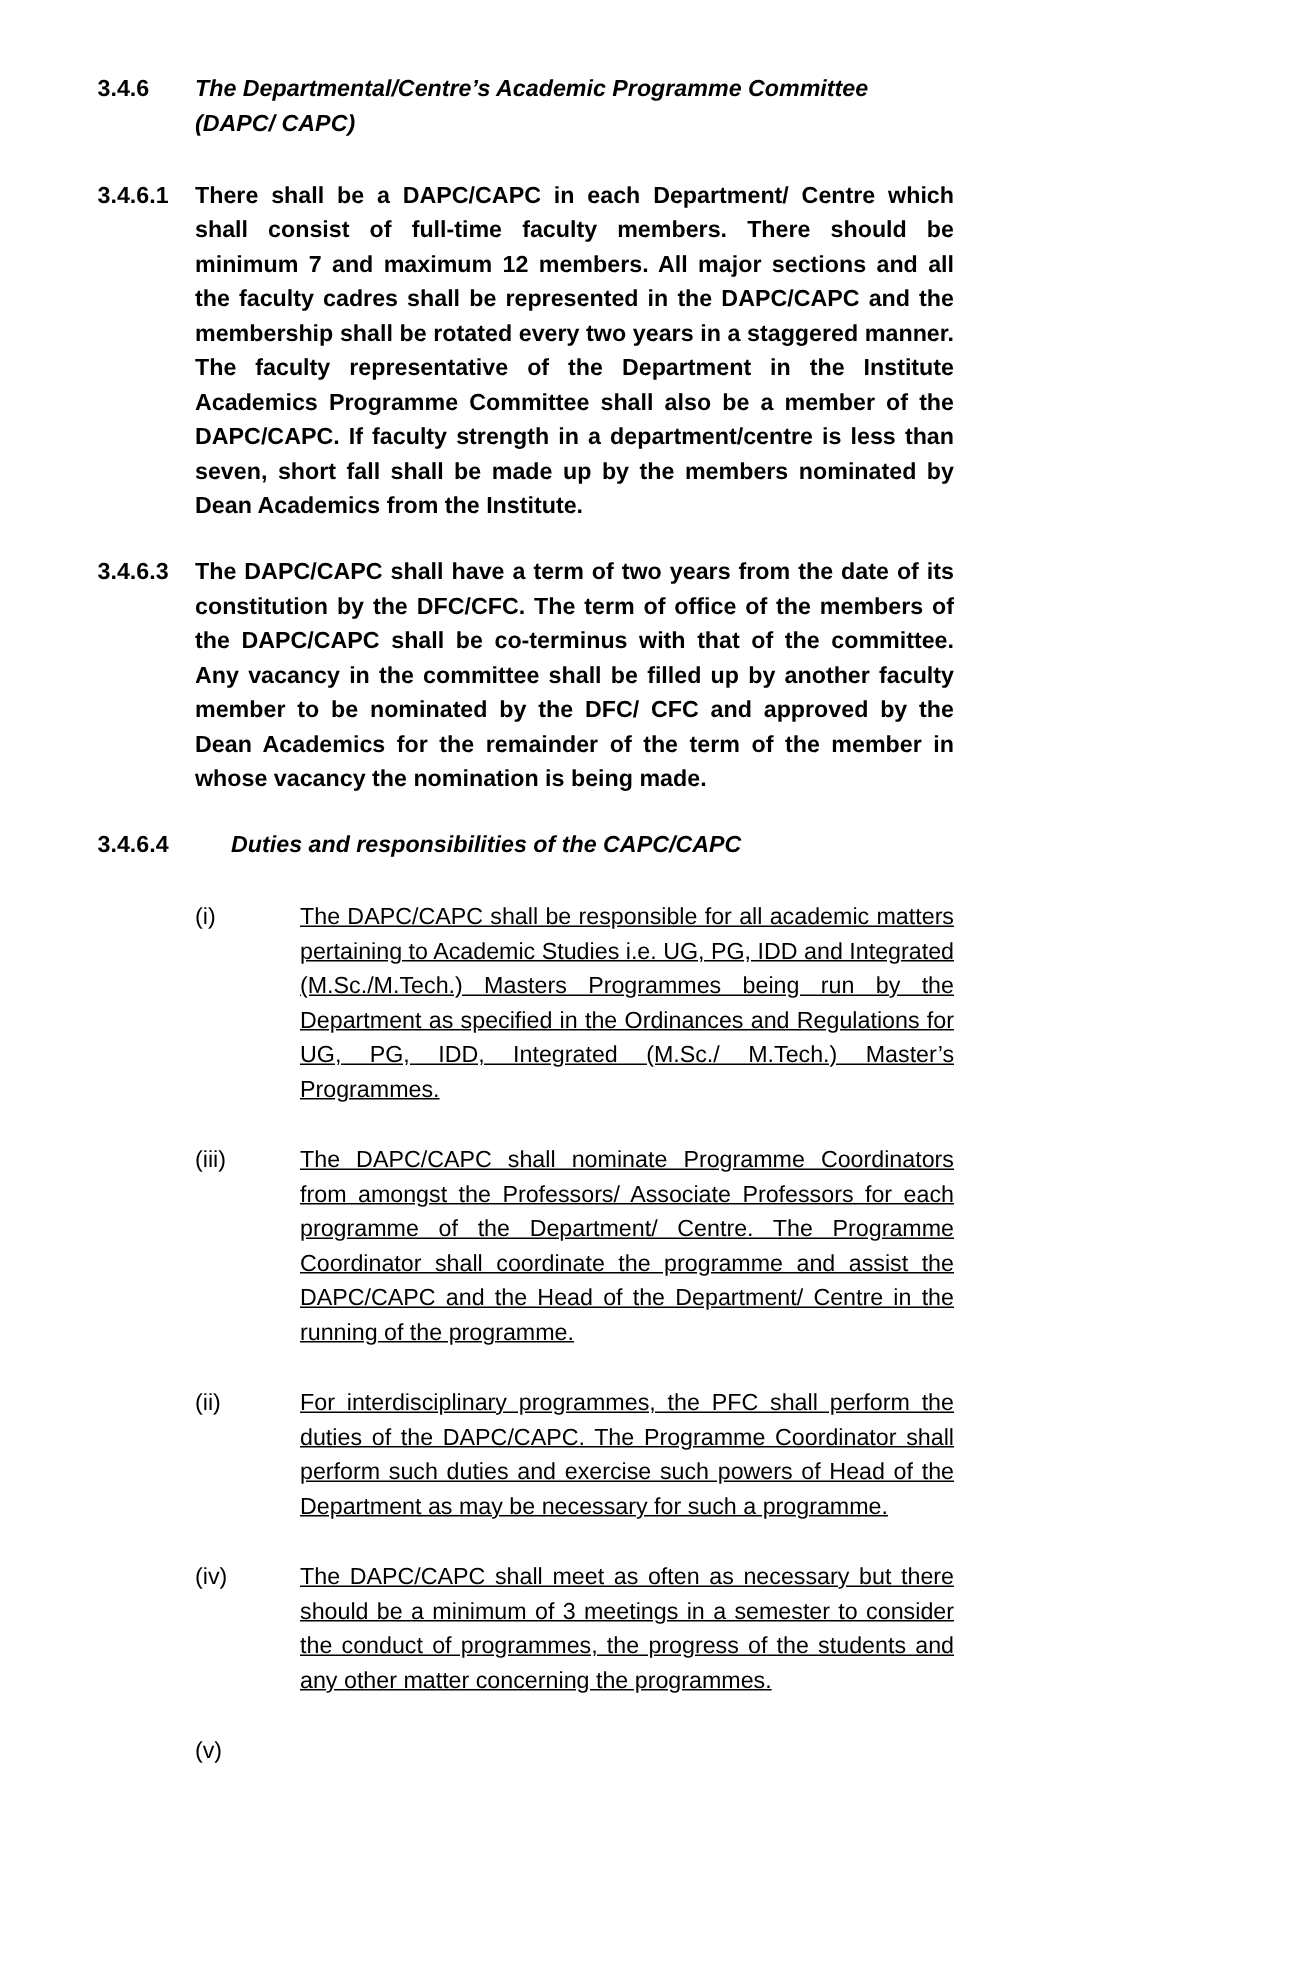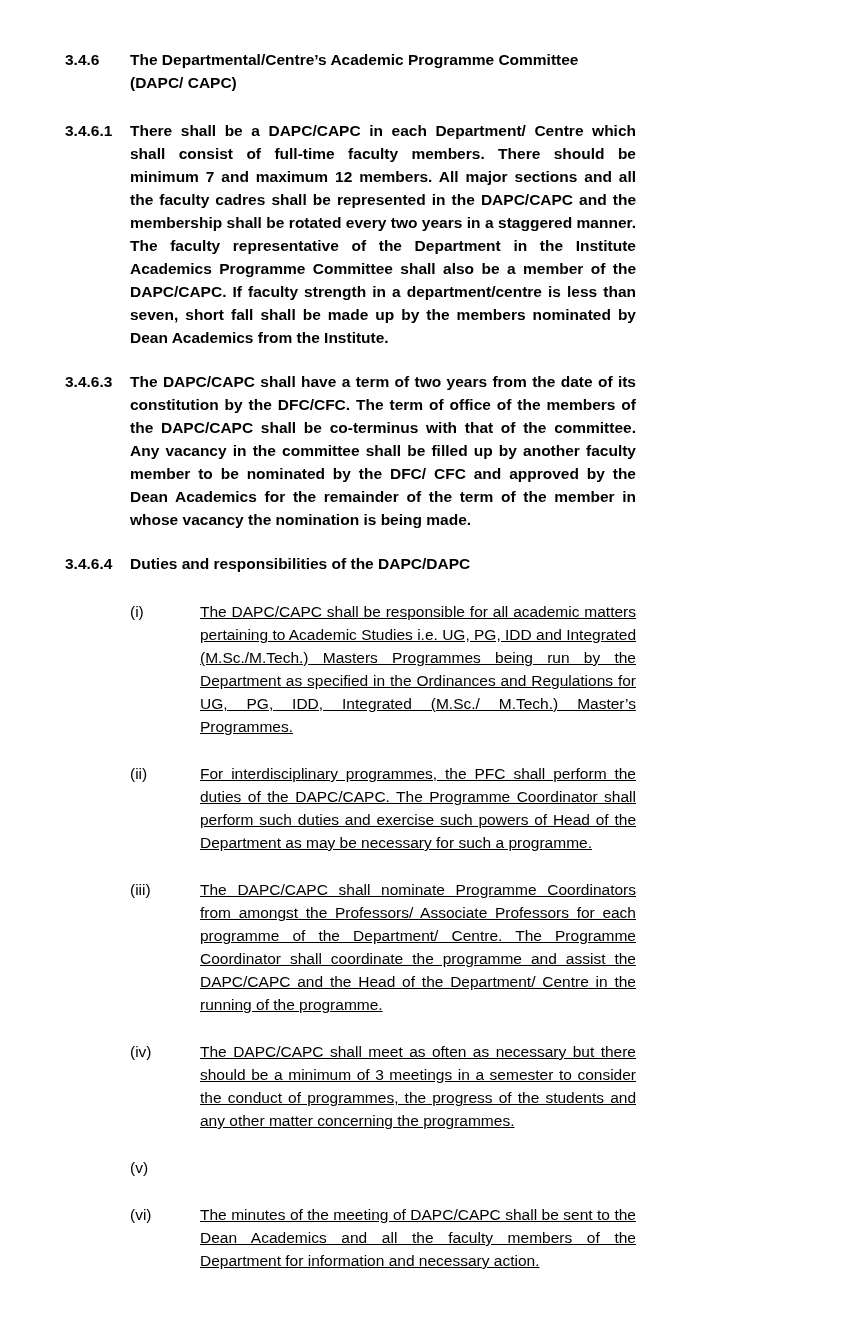--- a/index.html
+++ b/index.html
@@ -30,30 +30,32 @@
   }
   .body-col {
     flex: 1 1 auto;
     text-align: justify;
     font-weight: bold;
   }
   .heading-row .body-col,
   .subheading-row .body-col {
     font-weight: bold;
     text-align: left;
+    font-style: italic;
   }
   .para {
     margin-bottom: 21px;
   }
   .heading-row {
     margin-bottom: 25px;
   }
   .subheading-row {
     margin-bottom: 25px;
     margin-top: 1px;
+    gap: 24px;
   }
   .duty-row {
     margin-left: 65px;
     display: flex;
     align-items: flex-start;
     margin-bottom: 24px;
   }
   .marker-col {
     flex: 0 0 70px;
     font-weight: normal;
@@ -80,45 +82,41 @@
   </div>
 
 
   <div class="row para">
     <div class="num-col">3.4.6.3</div>
     <div class="body-col">The DAPC/CAPC shall have a term of two years from the date of its constitution by the DFC/CFC. The term of office of the members of the DAPC/CAPC shall be co-terminus with that of the committee. Any vacancy in the committee shall be filled up by another faculty member to be nominated by the DFC/ CFC and approved by the Dean Academics for the remainder of the term of the member in whose vacancy the nomination is being made.</div>
   </div>
 
   <div class="row subheading-row">
     <div class="num-col">3.4.6.4</div>
-    <div class="body-col">Duties and responsibilities of the DAPC/DAPC</div>
+    <div class="body-col">Duties and responsibilities of the CAPC/CAPC</div>
   </div>
 
   <div class="duty-row">
     <div class="marker-col">(i)</div>
     <div class="duty-text">The DAPC/CAPC shall be responsible for all academic matters pertaining to Academic Studies i.e. UG, PG, IDD and Integrated (M.Sc./M.Tech.) Masters Programmes being run by the Department as specified in the Ordinances and Regulations for UG, PG, IDD, Integrated  (M.Sc./ M.Tech.) Master’s Programmes.</div>
   </div>
 
   <div class="duty-row">
-    <div class="marker-col">(ii)</div>
-    <div class="duty-text">For interdisciplinary programmes, the PFC shall perform the duties of the DAPC/CAPC. The Programme Coordinator shall perform such duties and exercise such powers of Head of the Department as may be necessary for such a programme.</div>
+    <div class="marker-col">(iii)</div>
+    <div class="duty-text">The DAPC/CAPC shall nominate Programme Coordinators from amongst the Professors/ Associate Professors for each programme of the Department/ Centre. The Programme Coordinator shall coordinate the programme and assist the DAPC/CAPC and the Head of the Department/ Centre in the running of the programme.</div>
   </div>
 
   <div class="duty-row">
-    <div class="marker-col">(iii)</div>
-    <div class="duty-text">The DAPC/CAPC shall nominate Programme Coordinators from amongst the Professors/ Associate Professors for each programme of the Department/ Centre. The Programme Coordinator shall coordinate the programme and assist the DAPC/CAPC and the Head of the Department/ Centre in the running of the programme.</div>
+    <div class="marker-col">(ii)</div>
+    <div class="duty-text">For interdisciplinary programmes, the PFC shall perform the duties of the DAPC/CAPC. The Programme Coordinator shall perform such duties and exercise such powers of Head of the Department as may be necessary for such a programme.</div>
   </div>
 
   <div class="duty-row">
     <div class="marker-col">(iv)</div>
     <div class="duty-text">The DAPC/CAPC shall meet as often as necessary but there should be a minimum of 3 meetings in a semester to consider the conduct of programmes, the progress of the students and any other matter concerning the programmes.</div>
   </div>
 
   <div class="duty-row">
     <div class="marker-col">(v)</div>
   </div>
 
-  <div class="duty-row">
-    <div class="marker-col">(vi)</div>
-    <div class="duty-text">The minutes of the meeting of DAPC/CAPC shall be sent to the Dean Academics and all the faculty members of the Department for information and necessary action.</div>
-  </div>
 
 </div>
 
 </body></html>

